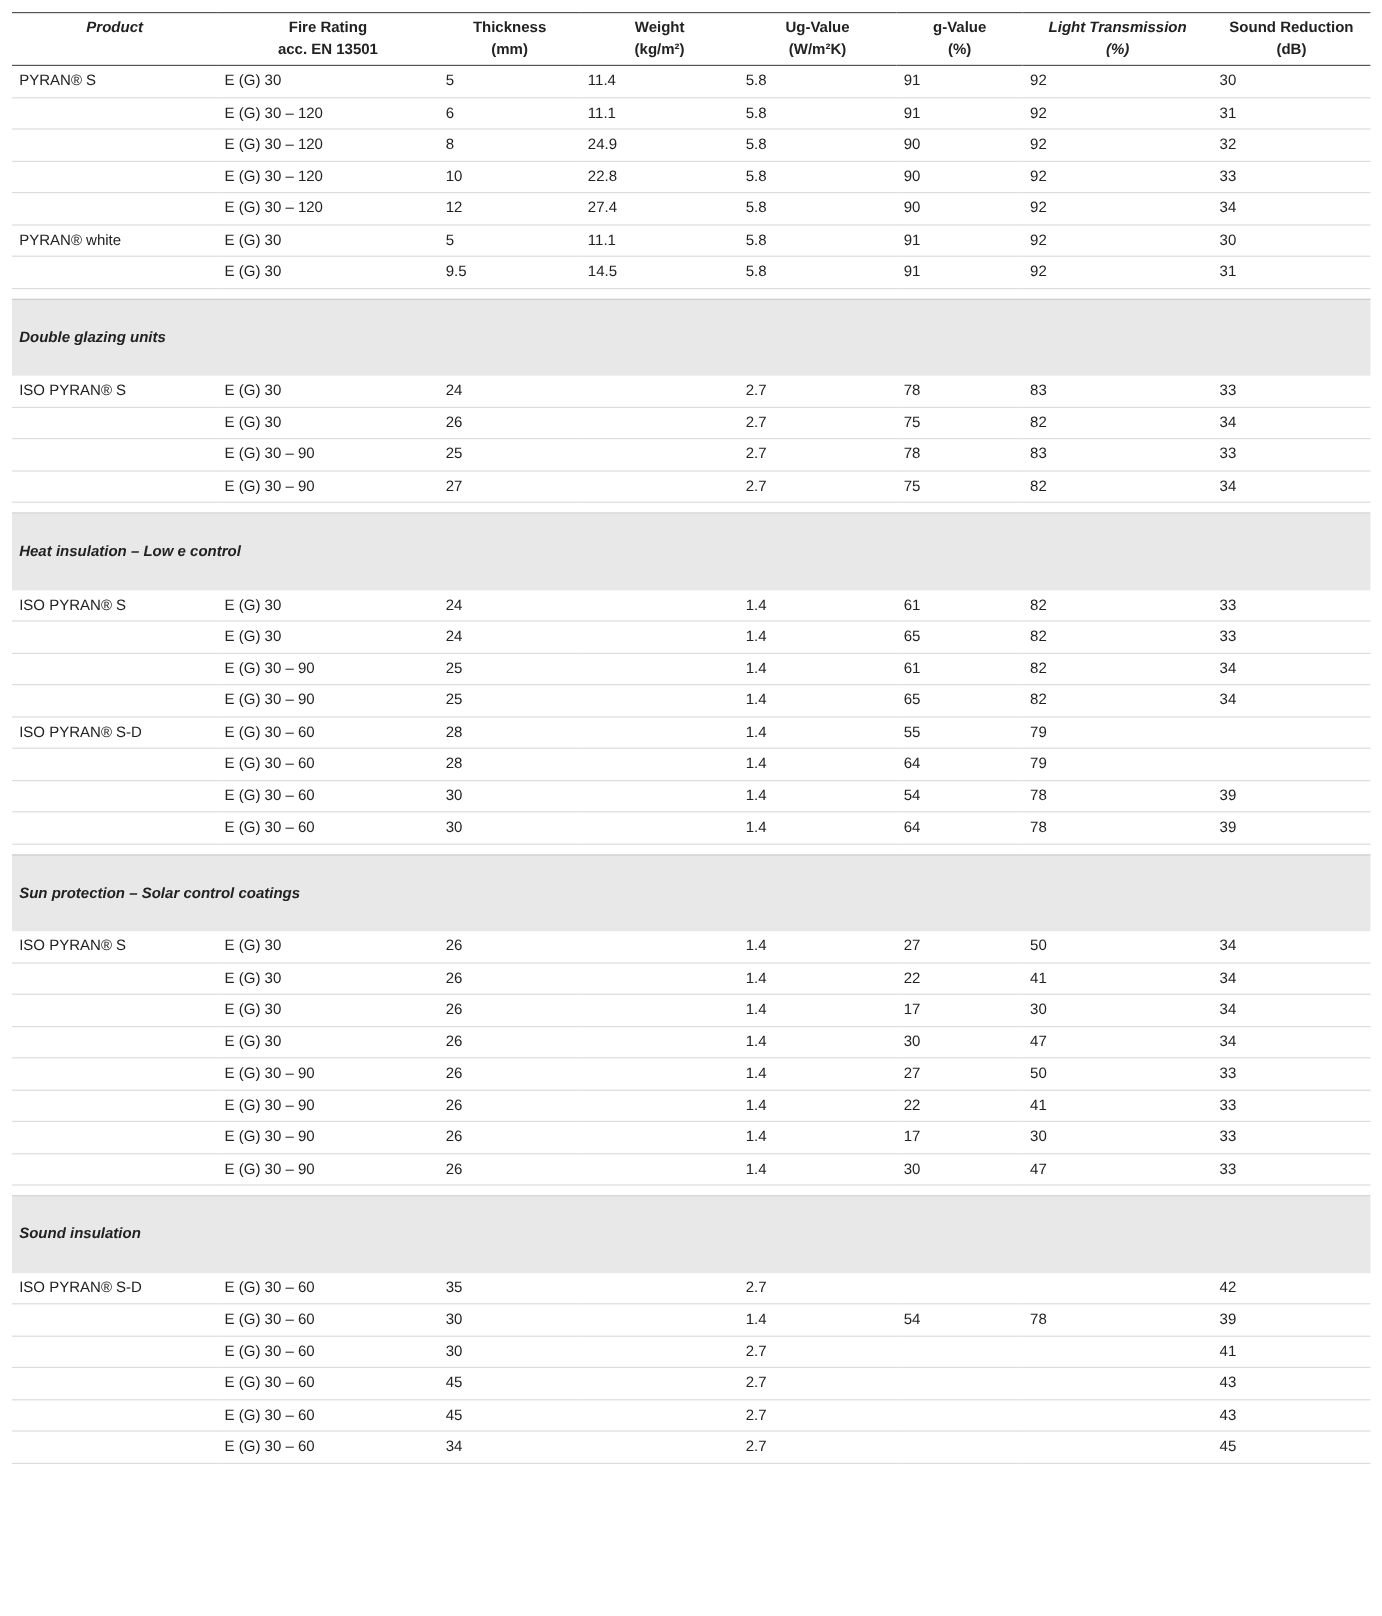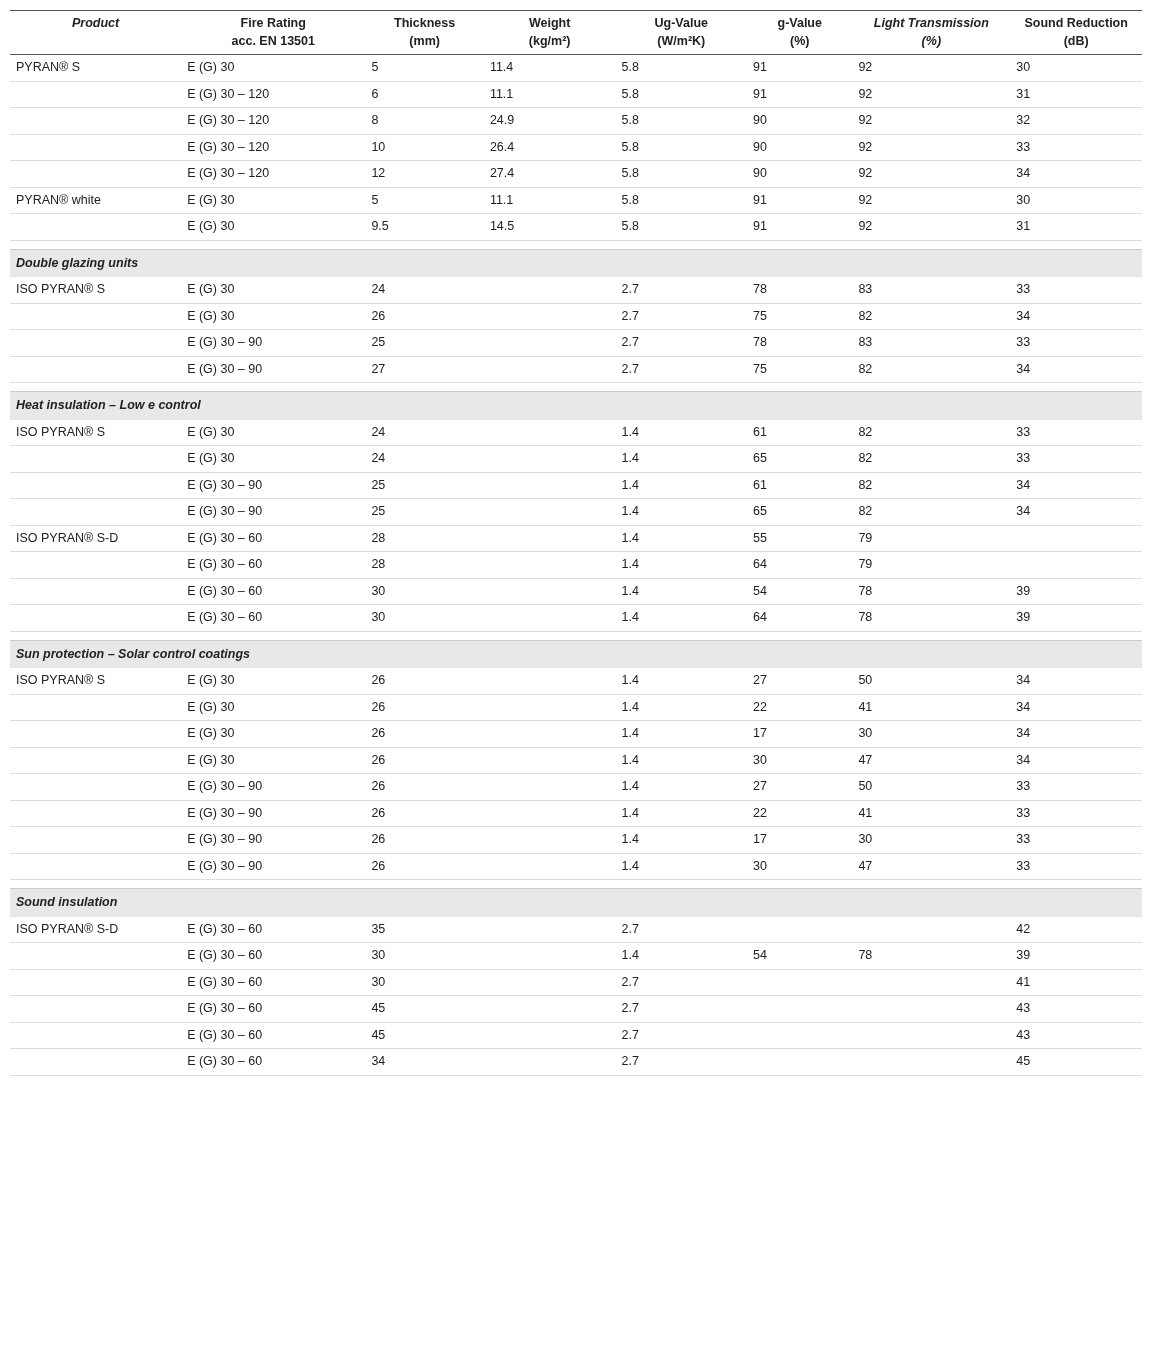--- a/index.html
+++ b/index.html
@@ -28,21 +28,21 @@
       font-size: 12.5px;
     }
     td {
       border-bottom: 0.5px solid #ddd;
       font-size: 12.5px;
     }
     .section-header td {
       background: #e8e8e8;
       font-weight: bold;
       font-style: italic;
-      padding: 5px 6px;
+      padding: 23px 6px;
       border-bottom: none;
       border-top: 1px solid #ccc;
     }
     .spacer-row td {
       border: none;
       height: 6px;
       background: #fff;
     }
     .col-product { width: 13%; font-style: italic; }
     .col-fire { width: 14%; }
@@ -97,21 +97,21 @@
         <td>24.9</td>
         <td>5.8</td>
         <td>90</td>
         <td>92</td>
         <td>32</td>
       </tr>
       <tr>
         <td></td>
         <td>E (G) 30 – 120</td>
         <td>10</td>
-        <td>26.4</td>
+        <td>22.8</td>
         <td>5.8</td>
         <td>90</td>
         <td>92</td>
         <td>33</td>
       </tr>
       <tr>
         <td></td>
         <td>E (G) 30 – 120</td>
         <td>12</td>
         <td>27.4</td>

